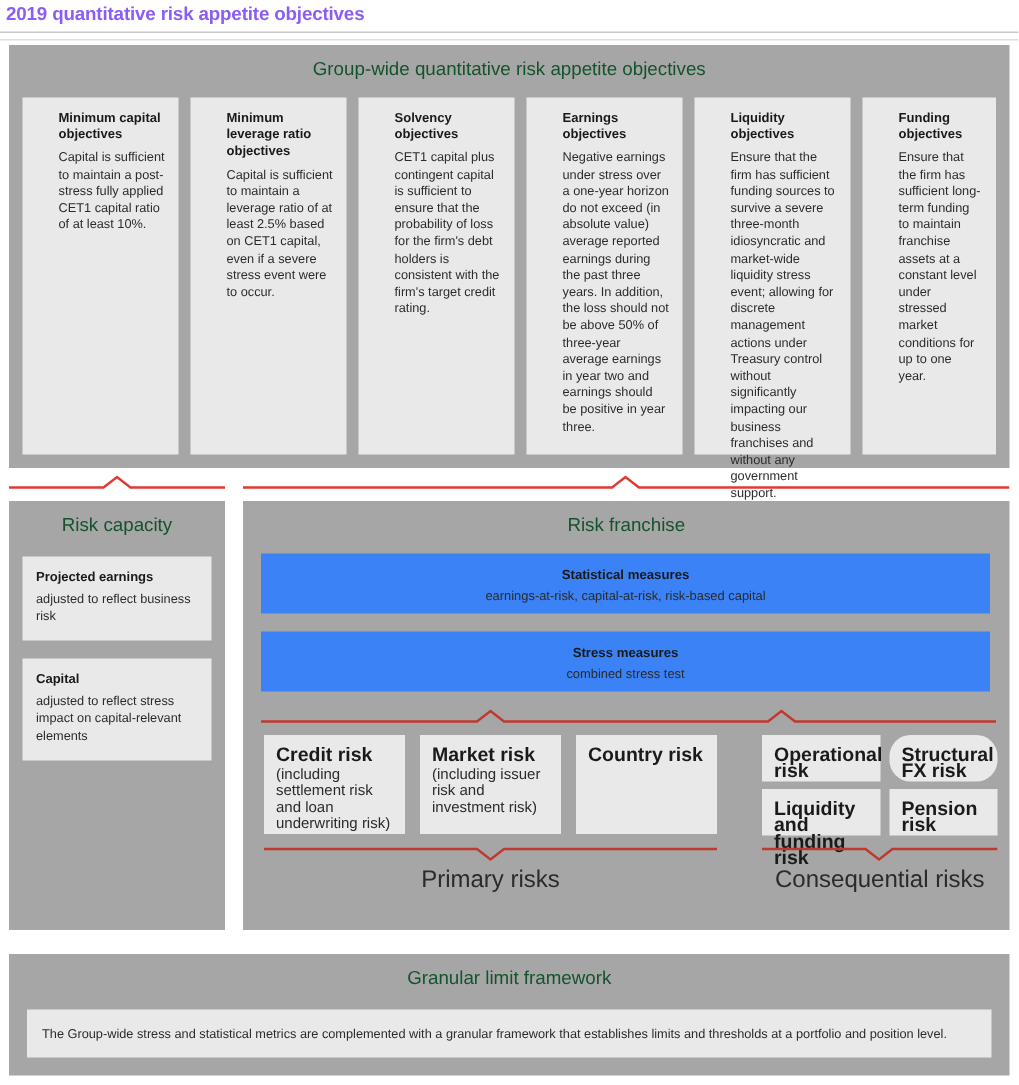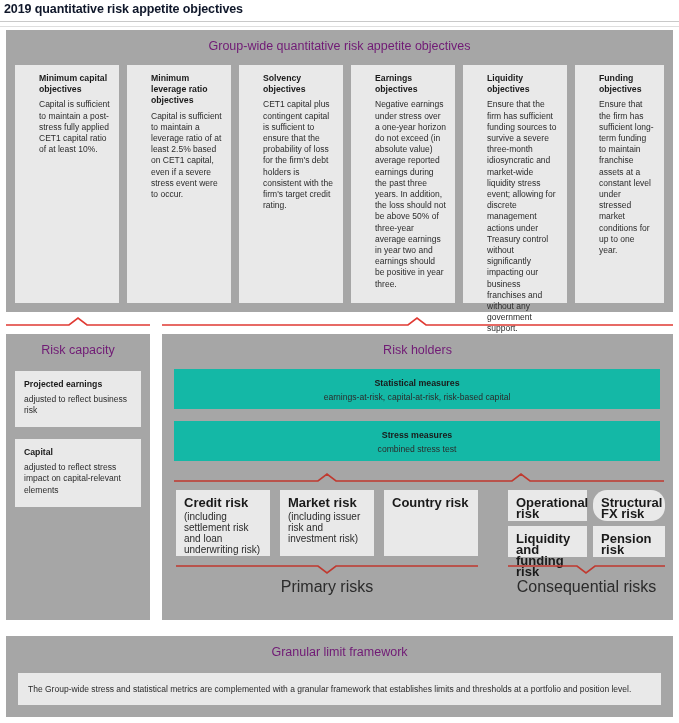--- a/index.html
+++ b/index.html
@@ -9,36 +9,36 @@
     font-family: "Liberation Sans", sans-serif;
     color: #231f20;
     overflow: hidden;
   }
   .page { position: relative; width: 679px; height: 723px; }
 
   
   .page-title {
     position: absolute; left: 4px; top: 2px;
     font-size: 12.5px; font-weight: bold; letter-spacing: -0.1px;
-    color: #0f172a;
+    color: #8b5cf6;
   }
   .title-rule {
     position: absolute; left: 0; top: 21px; width: 679px; height: 1px;
     background: #c9c9c9;
   }
   .title-rule2 {
     position: absolute; left: 0; top: 26px; width: 679px; height: 1px;
     background: #dedede;
   }
 
   
   .panel { position: absolute; background: #a6a6a6; }
   .panel-heading {
     width: 100%; text-align: center;
-    font-size: 12.5px; color: #701a75; font-weight: normal;
+    font-size: 12.5px; color: #14532d; font-weight: normal;
   }
   .card {
     position: absolute; background: #e9e9e9;
   }
   .card-title {
     font-size: 8.7px; font-weight: bold; line-height: 11.2px; color: #1a1a1a;
   }
   .card-body {
     font-size: 8.5px; line-height: 11.2px; color: #2b2b2b; margin-top: 4px;
   }
@@ -55,21 +55,21 @@
   
   #capacity-panel { left: 6px; top: 334px; width: 144px; height: 286px; }
   #capacity-panel .panel-heading { margin-top: 9px; }
   .cap-card { left: 9px; width: 126px; padding: 8px 9px; }
 
   
   #exposure-panel { left: 162px; top: 334px; width: 511px; height: 286px; }
   #exposure-panel .panel-heading { margin-top: 9px; }
   .measure-band {
     position: absolute; left: 12px; width: 486px;
-    background: #14b8a6; text-align: center; padding-top: 9px;
+    background: #3b82f6; text-align: center; padding-top: 9px;
   }
   .measure-title { font-size: 8.8px; font-weight: bold; color: #1a1a1a; }
   .measure-sub { font-size: 8.6px; color: #2b2b2b; margin-top: 4px; }
 
   .risk-card { position: absolute; background: #e9e9e9; padding: 7px 8px; }
   .risk-title { font-size: 13px; font-weight: bold; line-height: 11px; color: #1a1a1a; }
   .risk-sub { font-size: 10px; line-height: 11px; color: #2b2b2b; margin-top: 3px; }
 
   .group-label {
     position: absolute; text-align: center;
@@ -151,21 +151,21 @@
       <div class="card-body">adjusted to reflect business risk</div>
     </div>
 
     <div class="card cap-card" style="top:105px;height:68px;">
       <div class="card-title">Capital</div>
       <div class="card-body">adjusted to reflect stress impact on capital-relevant elements</div>
     </div>
   </div>
 
   <div class="panel" id="exposure-panel">
-    <div class="panel-heading">Risk holders</div>
+    <div class="panel-heading">Risk franchise</div>
 
     <div class="measure-band" style="top:35px;height:40px;">
       <div class="measure-title">Statistical measures</div>
       <div class="measure-sub">earnings-at-risk, capital-at-risk, risk-based capital</div>
     </div>
 
     <div class="measure-band" style="top:87px;height:40px;">
       <div class="measure-title">Stress measures</div>
       <div class="measure-sub">combined stress test</div>
     </div>

